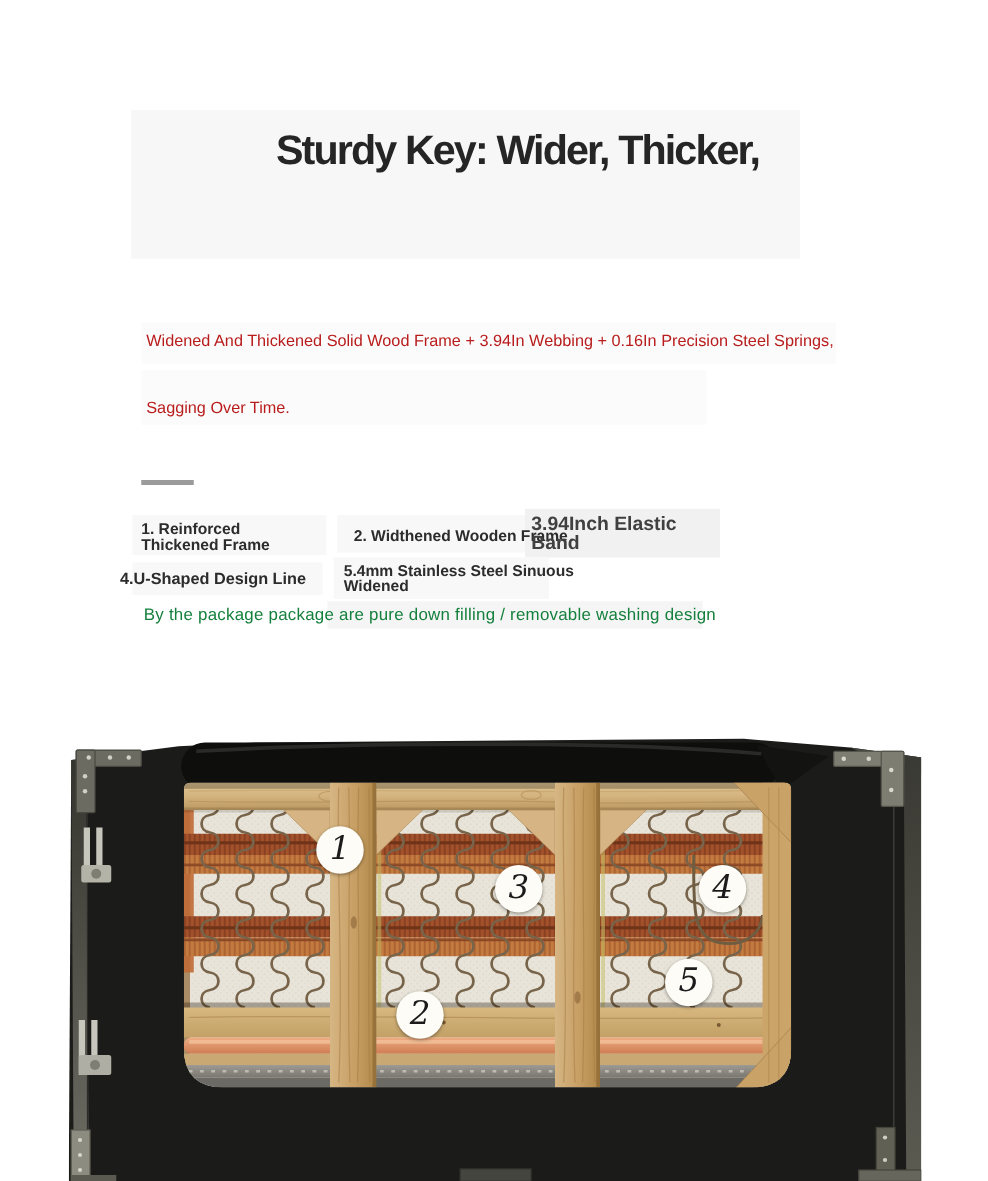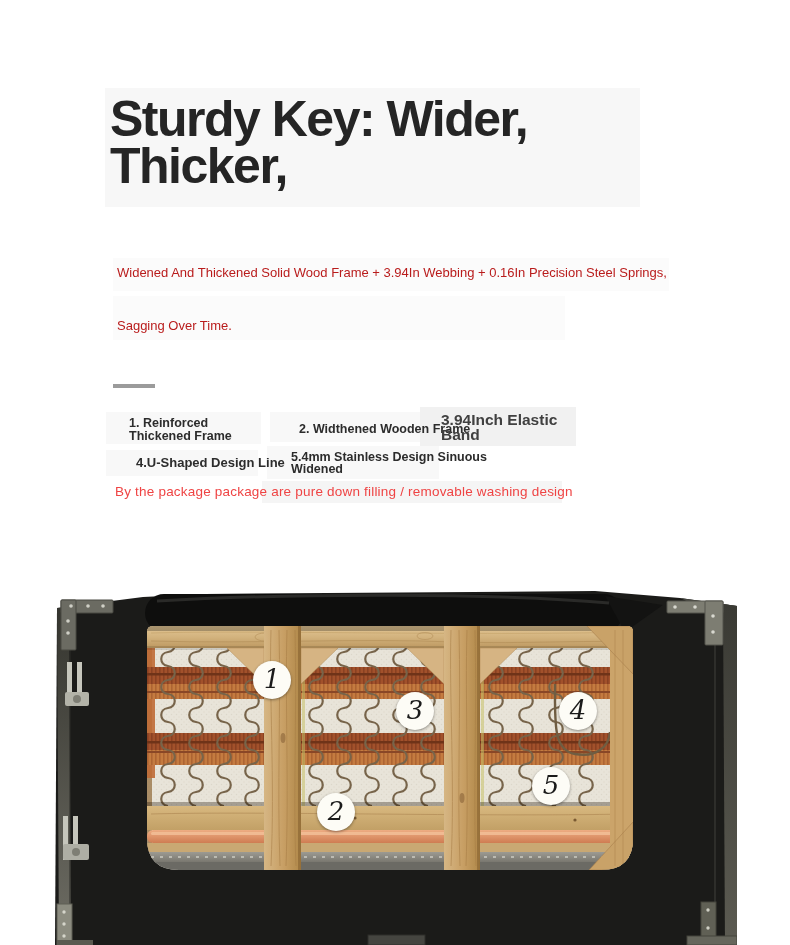--- a/index.html
+++ b/index.html
@@ -1,45 +1,45 @@
 <!DOCTYPE html>
 <html><head>
 <meta charset="utf-8">
 <style>
   html,body{margin:0;padding:0;}
   .page{position:relative;width:790px;height:945px;background:#ffffff;overflow:hidden;
         font-family:"Liberation Sans",sans-serif;color:#2b2b2b;}
   .abs{position:absolute;}
   
   .hl-bg{left:105px;top:88px;width:535px;height:119px;background:#f7f7f7;}
-  .headline{left:110px;top:96px;width:560px;font-weight:bold;font-size:50px;line-height:47px;
-            letter-spacing:-1.5px;color:#252525;}
+  .headline{left:134px;top:96px;width:560px;font-weight:bold;font-size:33px;line-height:47px;
+            letter-spacing:-1.5px;color:#252525;text-align:center;}
   
   .p-strip1{left:113px;top:258px;width:556px;height:33px;background:#fbfbfb;}
   .p-strip2{left:113px;top:296px;width:452px;height:44px;background:#fbfbfb;}
   .para{font-size:13px;line-height:15.5px;color:#b91c1c;white-space:nowrap;}
   .para1{left:117px;top:265px;}
   .para2{left:117px;top:302px;}
   
   .divider{left:113px;top:384px;width:42px;height:4px;background:#9b9b9b;}
   
   .f-box{background:#f8f8f8;}
   .fb1{left:106px;top:412px;width:155px;height:32px;}
   .fb2{left:270px;top:412px;width:162px;height:30px;}
   .fb3{left:420px;top:407px;width:156px;height:39px;background:#f1f1f1;}
   .fb4{left:106px;top:450px;width:152px;height:26px;}
   .fb5{left:267px;top:446px;width:172px;height:33px;}
   .fb6{left:262px;top:481px;width:300px;height:22px;background:#f5f5f5;}
-  .feat{font-weight:bold;color:#2c2c2c;font-size:12.5px;line-height:12.5px;white-space:nowrap;margin-left:16px;}
+  .feat{font-weight:bold;color:#2c2c2c;font-size:12.5px;line-height:12.5px;white-space:nowrap;}
   .feat1{left:113px;top:417px;}
   .feat2{left:283px;top:423px;}
   .feat3{left:425px;top:412px;font-size:15.5px;line-height:15px;color:#404040;}
-  .feat4{left:120px;top:457px;font-size:13px;}
+  .feat4{left:96px;top:457px;font-size:13px;}
   .feat5{left:275px;top:451px;line-height:12px;}
-  .note{left:115px;top:484px;font-size:13.5px;letter-spacing:.2px;color:#ef4444;white-space:nowrap;}
+  .note{left:115px;top:484px;font-size:13.5px;letter-spacing:.2px;color:#15803d;white-space:nowrap;}
   
   .photo{left:55px;top:588px;width:682px;height:357px;}
   .photo svg{display:block;}
   .callout{position:absolute;width:38px;height:38px;border-radius:50%;background:#fdfcf6;
            box-shadow:0 1px 3px rgba(0,0,0,.4);text-align:center;
            font-family:"DejaVu Serif",serif;font-style:italic;font-size:26px;line-height:37px;color:#1b1b1b;}
   .co1{left:198px;top:73px;}
   .co2{left:262px;top:205px;}
   .co3{left:341px;top:104px;}
   .co4{left:504px;top:104px;}
@@ -76,21 +76,21 @@
     <span>1. Reinforced</span><br>
     <span>Thickened Frame</span>
   </div>
   <div class="abs feat feat2">2. Widthened Wooden Frame</div>
   <div class="abs feat feat3">
     <span>3.94Inch Elastic</span><br>
     <span>Band</span>
   </div>
   <div class="abs feat feat4">4.U-Shaped Design Line</div>
   <div class="abs feat feat5">
-    <span>5.4mm Stainless Design Sinuous</span><br>
+    <span>5.4mm Stainless Steel Sinuous</span><br>
     <span>Widened</span>
   </div>
 
   <div class="abs note">By the package package are pure down filling / removable washing design</div>
 
   <div class="abs photo">
     <svg width="682" height="357" viewBox="0 0 682 357">
       <defs>
         <pattern id="mesh" width="5" height="5" patternUnits="userSpaceOnUse">
           <rect width="5" height="5" fill="#e8e4d9"></rect>

